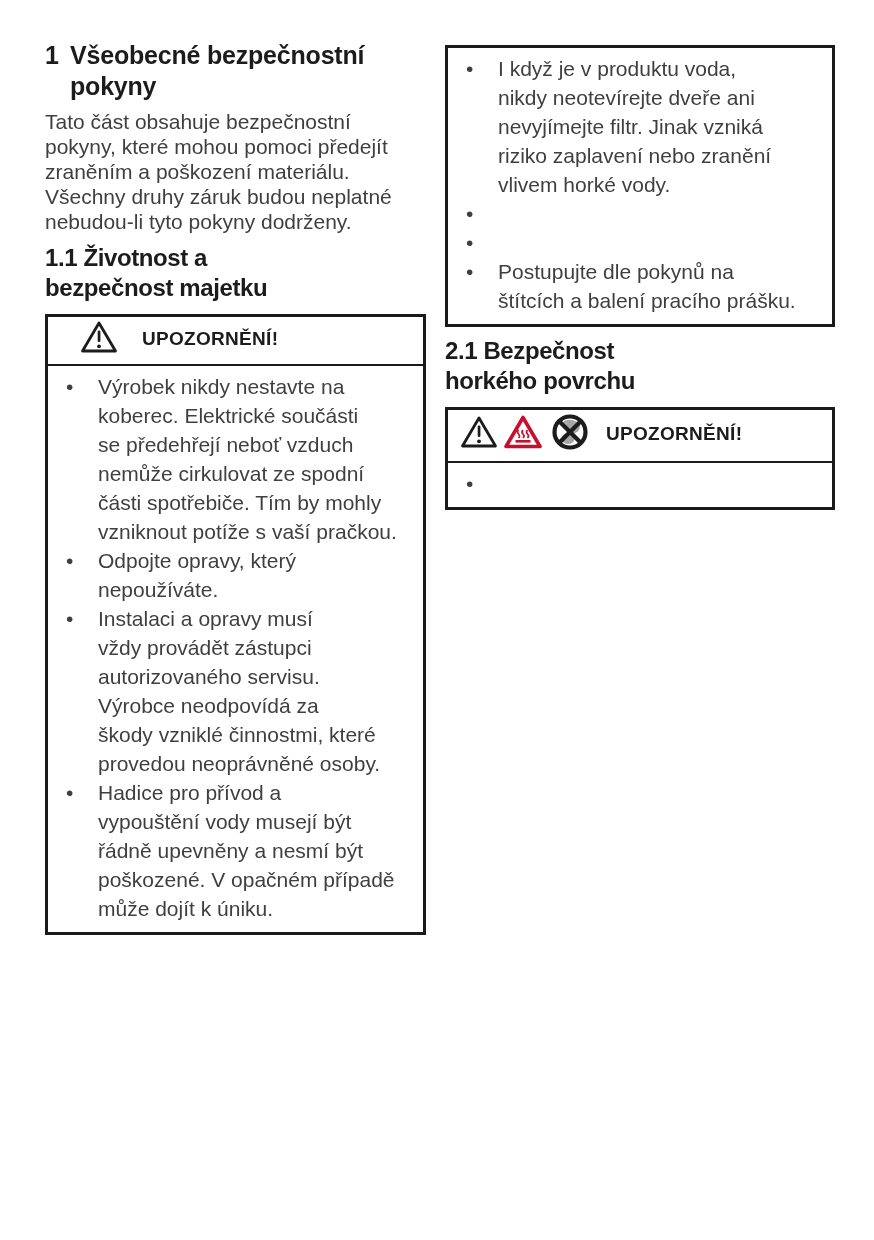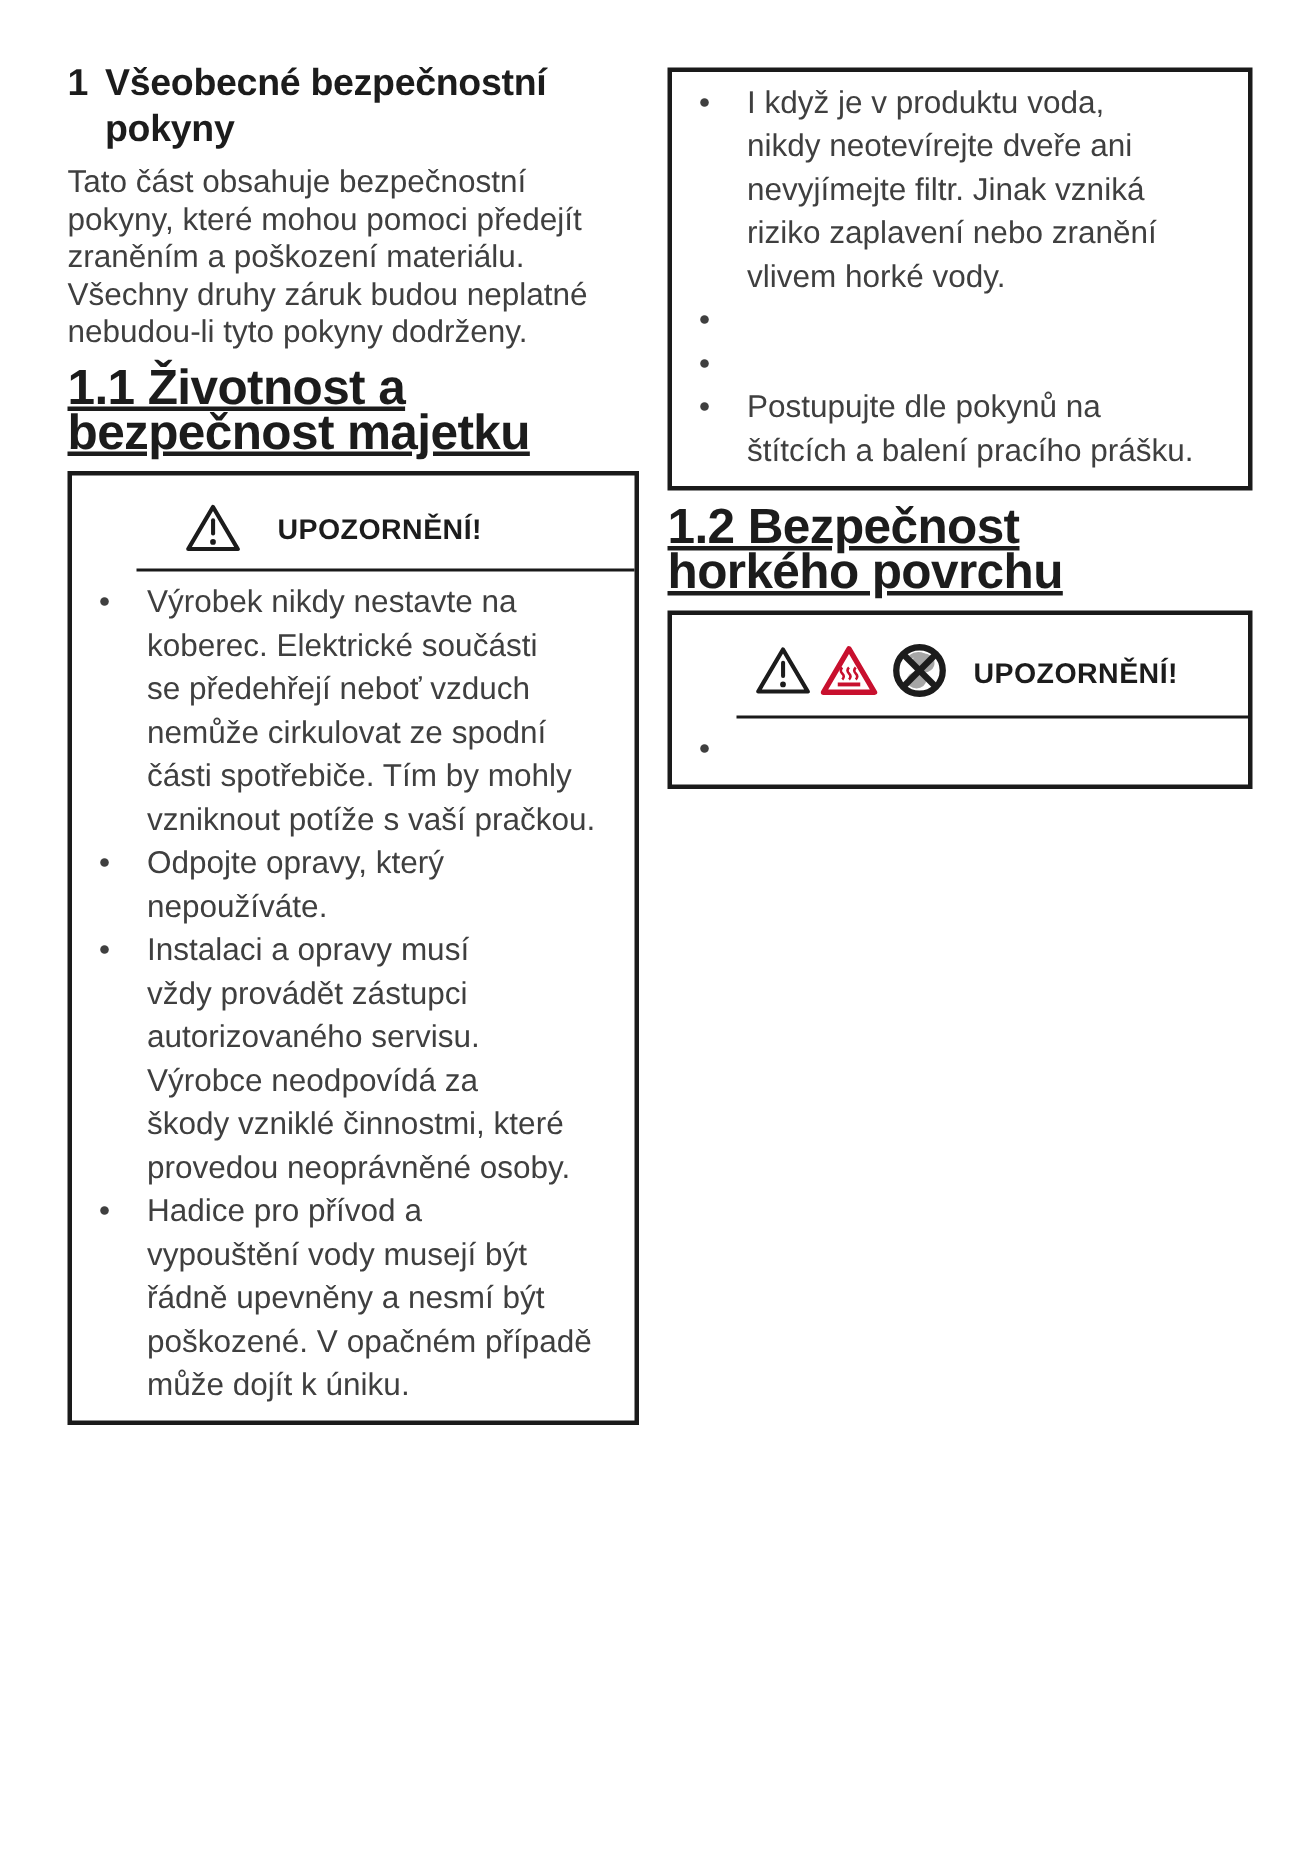--- a/index.html
+++ b/index.html
@@ -30,40 +30,38 @@
     margin-top: 7px;
     color: #3f3f3f;
     font-size: 21px;
     line-height: 25px;
     white-space: pre-line;
   }
 
   .h2 {
     margin-top: 9px;
     color: #1c1c1c;
-    font-size: 33px;
+    font-size: 24px;
     font-weight: bold;
     line-height: 30px;
     letter-spacing: -0.4px;
     white-space: pre-line;
-    text-decoration: underline;
   }
 
   .wbox {
     border: 3px solid #1a1a1a;
     background: #ffffff;
   }
   .wbox.first  { margin-top: 11px; }
   .wbox-header {
     display: flex;
     align-items: center;
-    padding: 17px 10px 5px 32px;
+    padding: 2px 10px 5px 32px;
     border-bottom: 2px solid #1a1a1a;
     min-height: 40px;
-    margin-left: 43px;
   }
   .wbox-header.multi { padding-left: 12px; }
   .wbox-title {
     margin-left: 24px;
     color: #1c1c1c;
     font-size: 19px;
     font-weight: bold;
     letter-spacing: 0.3px;
   }
   .wbox-header.multi .wbox-title { margin-left: 14px; }
@@ -167,21 +165,21 @@
           <span class="dot">•</span>
         </div>
         <div class="bullet-item">
           <span class="dot">•</span>
           <span class="btxt">Postupujte dle pokynů na
 štítcích a balení pracího prášku.</span>
         </div>
       </div>
     </div>
 
-    <div class="h2">1.2 Bezpečnost
+    <div class="h2">2.1 Bezpečnost
 horkého povrchu</div>
 
     <div class="wbox first">
       <div class="wbox-header multi">
         <span class="icon-row">
           <span>
             <svg width="38" height="34" viewBox="0 0 38 34">
               <path d="M19 3 L35.5 31 H2.5 Z" fill="none" stroke="#1c1c1c" stroke-width="2.8" stroke-linejoin="round"></path>
               <rect x="17.7" y="10.5" width="2.7" height="11.5" rx="1.3" fill="#1c1c1c"></rect>
               <circle cx="19" cy="26.3" r="1.9" fill="#1c1c1c"></circle>

